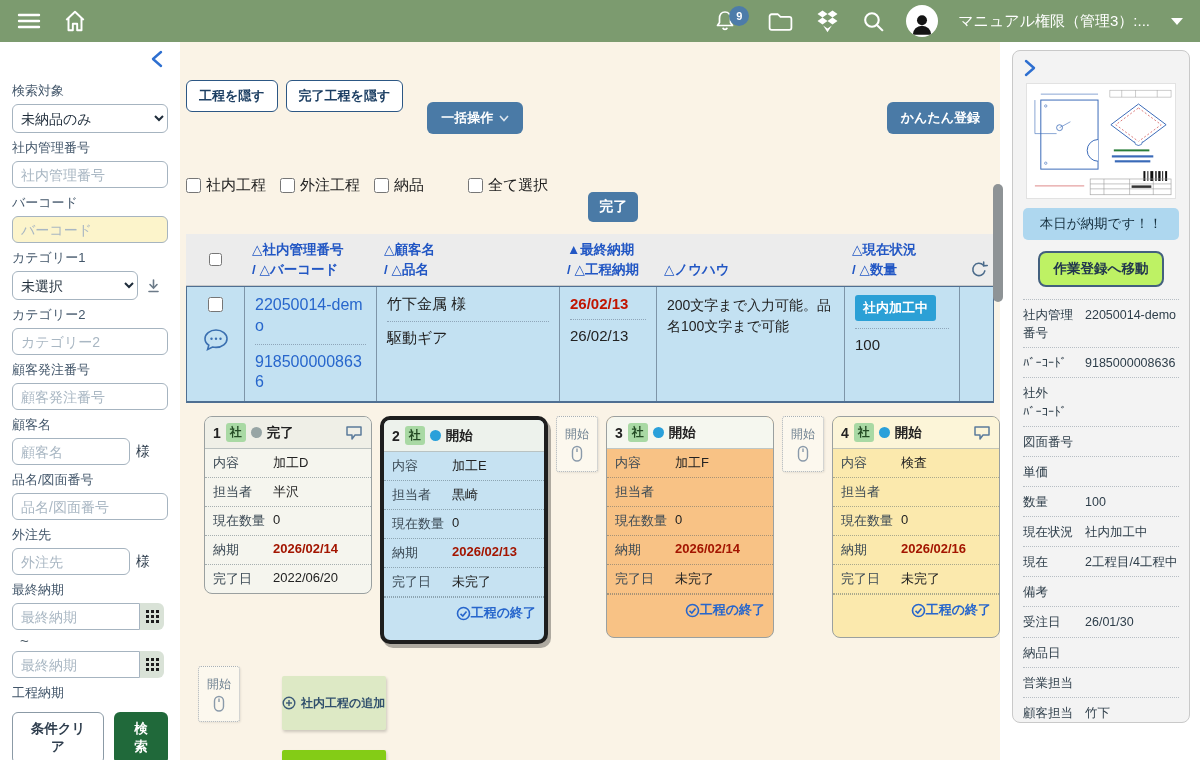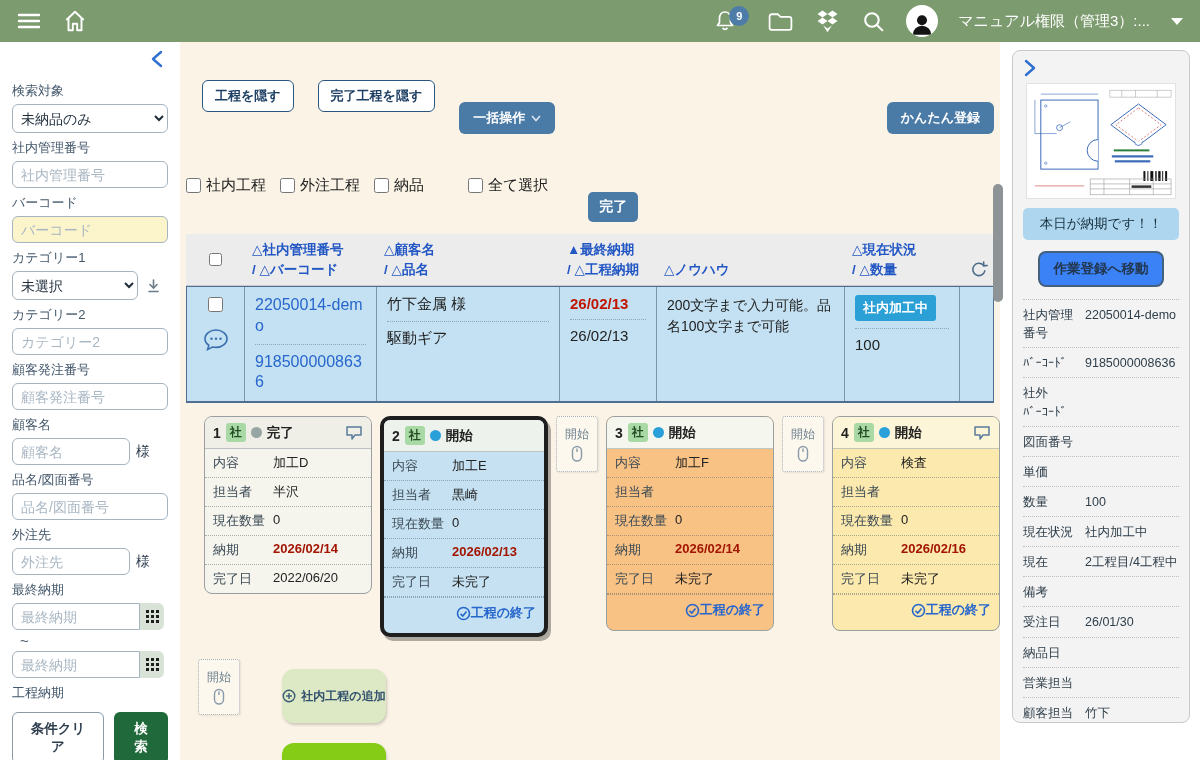--- a/index.html
+++ b/index.html
@@ -46,21 +46,21 @@
   .side-btns { display:flex; gap:10px; margin:10px 12px 0; }
   .btn-clear { background:#fff; border:1px solid #8b9aa6; border-radius:6px; color:#2f3e4e;
     font-size:13.5px; font-weight:bold; padding:7px 12px; cursor:pointer; }
   .btn-search { background:#20693a; border:none; border-radius:6px; color:#fff;
     font-size:13.5px; font-weight:bold; padding:7px 14px; cursor:pointer; }
 
   
   .main { width:820px; flex:none; background:#faf3e6; padding:16px 6px 0 6px; }
   .toolbar { display:flex; align-items:center; gap:8px; }
   .btn-outline-blue { background:#fff; border:1.5px solid #2c5784; border-radius:6px;
-    color:#1d3f63; font-weight:bold; font-size:13px; padding:6px 12px; cursor:pointer;margin-left:16px; }
+    color:#1d3f63; font-weight:bold; font-size:13px; padding:6px 12px; cursor:pointer; }
   .btn-blue { background:#4a7aa6; border:none; border-radius:6px; color:#fff;
     font-weight:bold; font-size:13px; padding:7px 14px; cursor:pointer;
     display:inline-flex; align-items:center; gap:6px;margin-top:44px; }
   .btn-bulk { margin-left:16px; }
   .btn-easy { margin-left:auto; }
   .filterrow { display:flex; align-items:center; margin-top:14px; font-size:15px; color:#222; }
   .ckitem { display:flex; align-items:center; gap:5px; margin-right:14px; }
   .ckitem input { width:15px; height:15px; }
   .ck-all { margin-left:30px; }
   .btn-done { margin-left:26px; border-radius:5px; padding:6px 11px; font-size:14px; }
@@ -109,50 +109,50 @@
   .cdot.gray { background:#97a5a5; } .cdot.bluedot { background:#2aa0da; }
   .cstatus { font-size:13.5px; font-weight:bold; color:#222; }
   .ccomment { margin-left:auto; display:flex; }
   .crow { display:flex; padding:5px 8px; font-size:13px; color:#333;
     border-bottom:1px dotted rgba(70,90,100,0.45); }
   .crow:last-of-type { border-bottom:none; }
   .cl { width:60px; flex:none; color:#3c4a55; }
   .cv { flex:1; color:#222; }
   .cv.cdue { color:#a31500; font-weight:bold; }
   .cfoot { display:flex; align-items:center; justify-content:flex-end; 
-    padding:6px 8px 11px; color:#2766cc; font-size:13px; font-weight:bold;
+    padding:6px 8px 18px; color:#2766cc; font-size:13px; font-weight:bold;
     border-top:1px dotted rgba(70,90,100,0.45); cursor:pointer; }
   .dropzone { width:42px; height:56px; flex:none; border:1.5px dotted #a9b0b6;
     background:#fcf8ee; border-radius:3px; display:flex; flex-direction:column;
     align-items:center; justify-content:center; gap:2px; color:#6e8191; font-size:12px;
     box-shadow:1px 1px 2px rgba(0,0,0,0.08); cursor:grab; }
   .below-row { display:flex; margin-top:22px; }
   .below-row .dropzone { margin-left:-6px; }
   .addcol { display:flex; flex-direction:column; gap:20px; margin-left:42px; margin-top:10px; }
-  .addbtn { width:104px; height:54px; border:none; border-radius:12px;
+  .addbtn { width:104px; height:54px; border:none; border-radius:2px;
     box-shadow:1px 2px 3px rgba(0,0,0,0.18); display:flex; align-items:center;
-    justify-content:center; gap:5px; font-size:12px; font-weight:bold; color:#31506d;
+    gap:5px; font-size:12px; font-weight:bold; color:#31506d;
     cursor:pointer; font-family:inherit; }
   .addbtn.green { background:#dde9c5; }
   .addbtn.bluebg { background:#84cc16; }
 
   
   .gutter { width:12px; flex:none; background:#fff; position:relative; }
   .vthumb { position:absolute; left:-7px; top:142px; width:10px; height:118px;
     background:#8e9396; border-radius:5px; cursor:pointer; }
 
   
   .panelwrap { width:188px; flex:none; padding:8px 10px 0 0; }
   .panel { width:178px; height:673px; background:#f3f3f3; border:1px solid #c9c9c9;
     border-radius:8px; padding:8px 10px; overflow:hidden; }
   .thumb-box { width:150px; height:116px; background:#fff; margin:6px auto 0;
     border:1px solid #e2e2e2; }
   .deadline { margin-top:9px; background:#aed7ef; color:#16303f; text-align:center;
     padding:7px 2px; border-radius:5px; font-size:13.5px; }
-  .move-btn { margin:11px auto 0; display:block; background:#3b82f6; border:2px solid #43607e;
+  .move-btn { margin:11px auto 0; display:block; background:#bef264; border:2px solid #43607e;
     border-radius:8px; padding:7px 14px; font-weight:bold; color:#22374e; font-size:13.5px;
     cursor:pointer; font-family:inherit; }
   .pdot { border-top:1px dotted #b7bec4; margin-top:12px; }
   .drow { display:flex; border-bottom:1px dotted #b7bec4; padding:6px 0 5px;
     font-size:12.5px; color:#2e3e4a; line-height:1.45; }
   .dlabel { width:62px; flex:none; white-space:pre-line; }
   .dval { flex:1; word-break:break-all; }
 </style>
 </head>
 <body>

